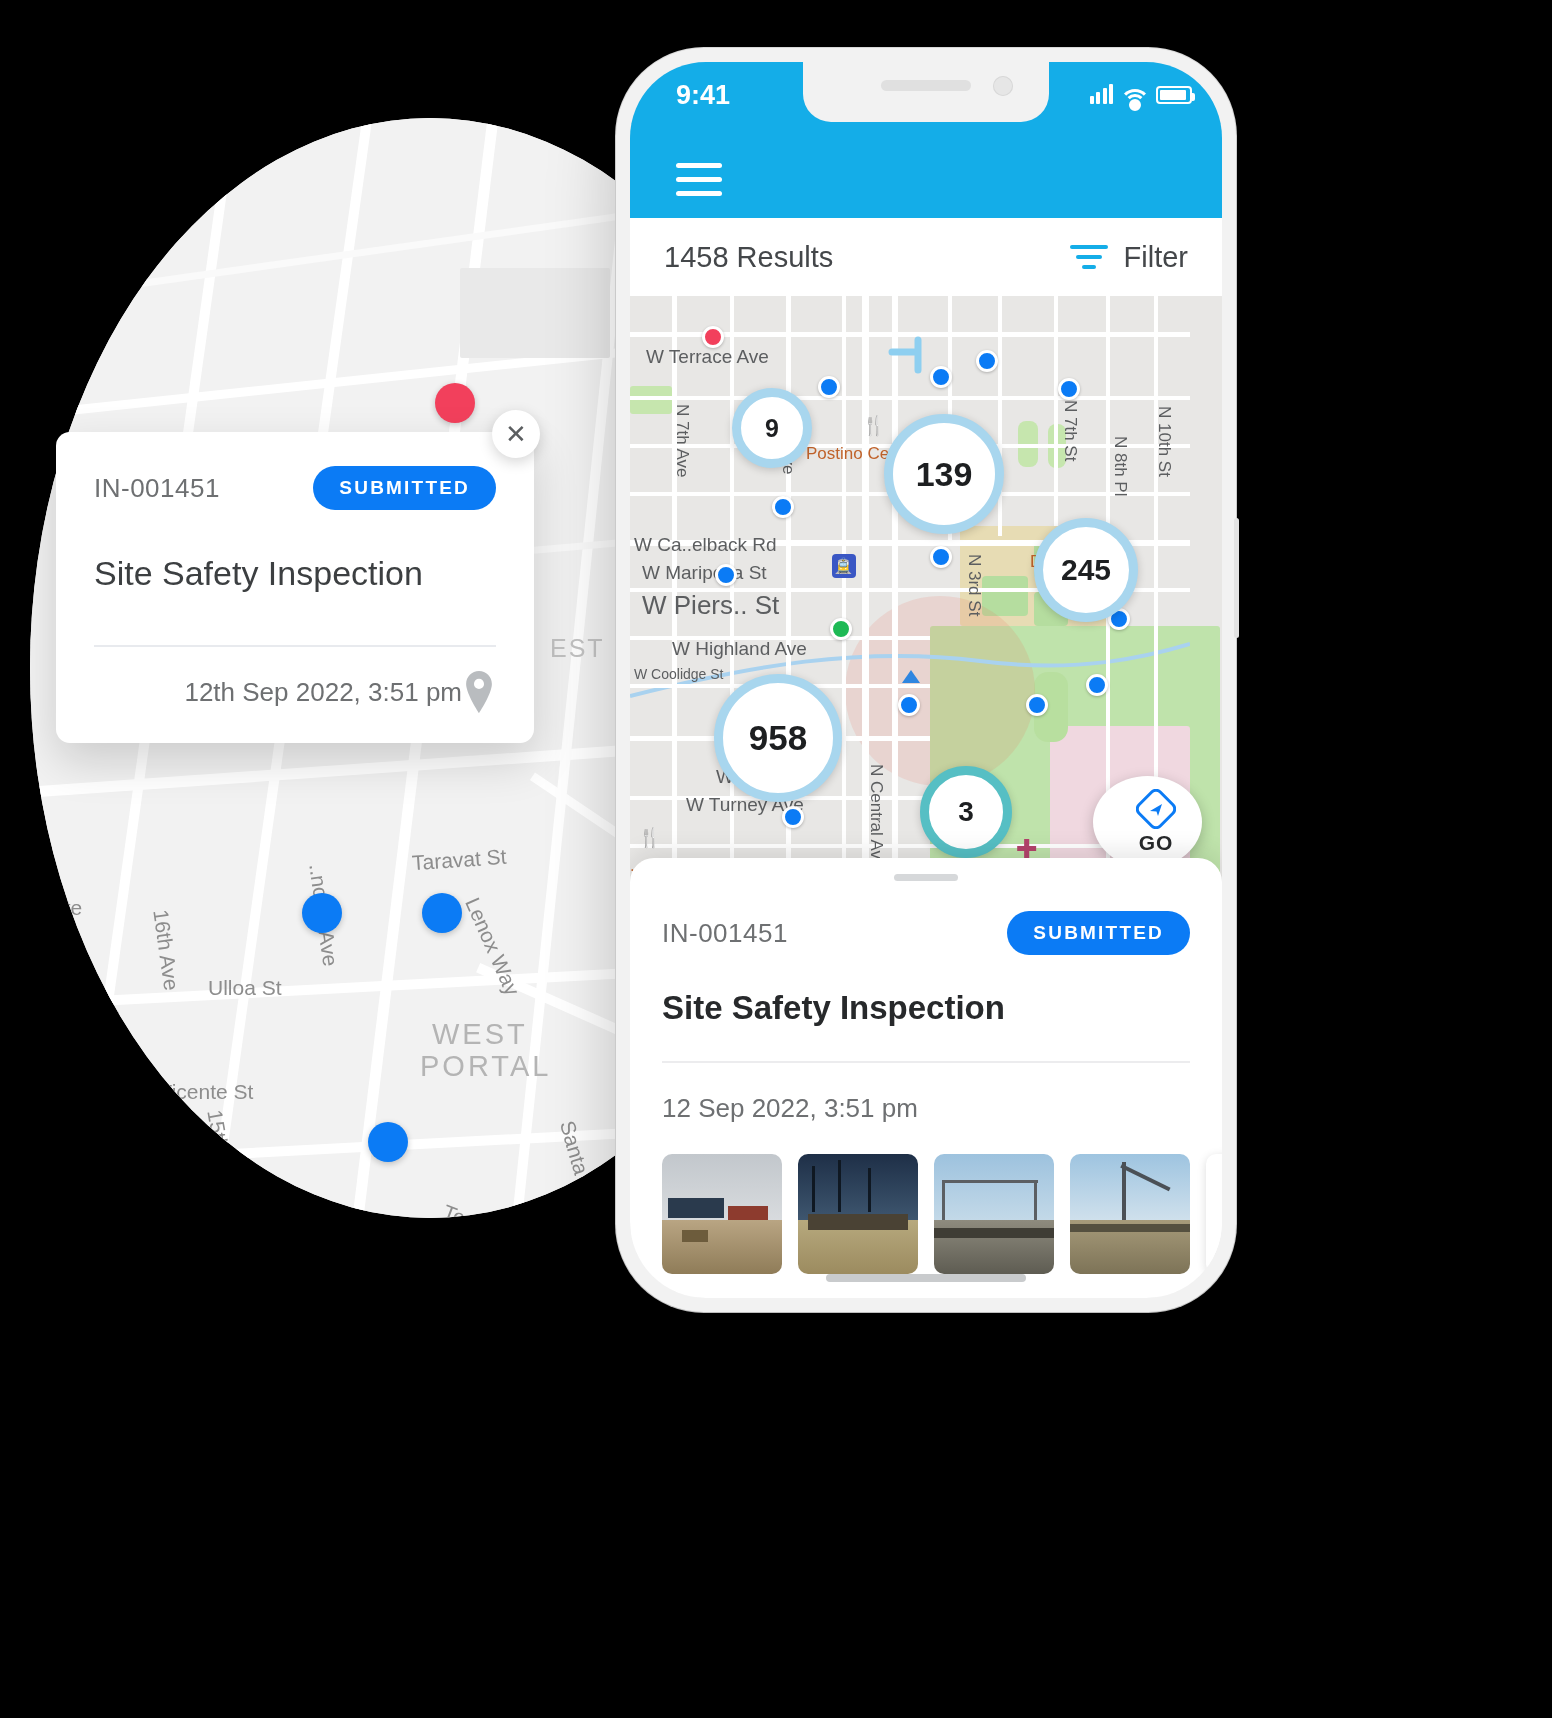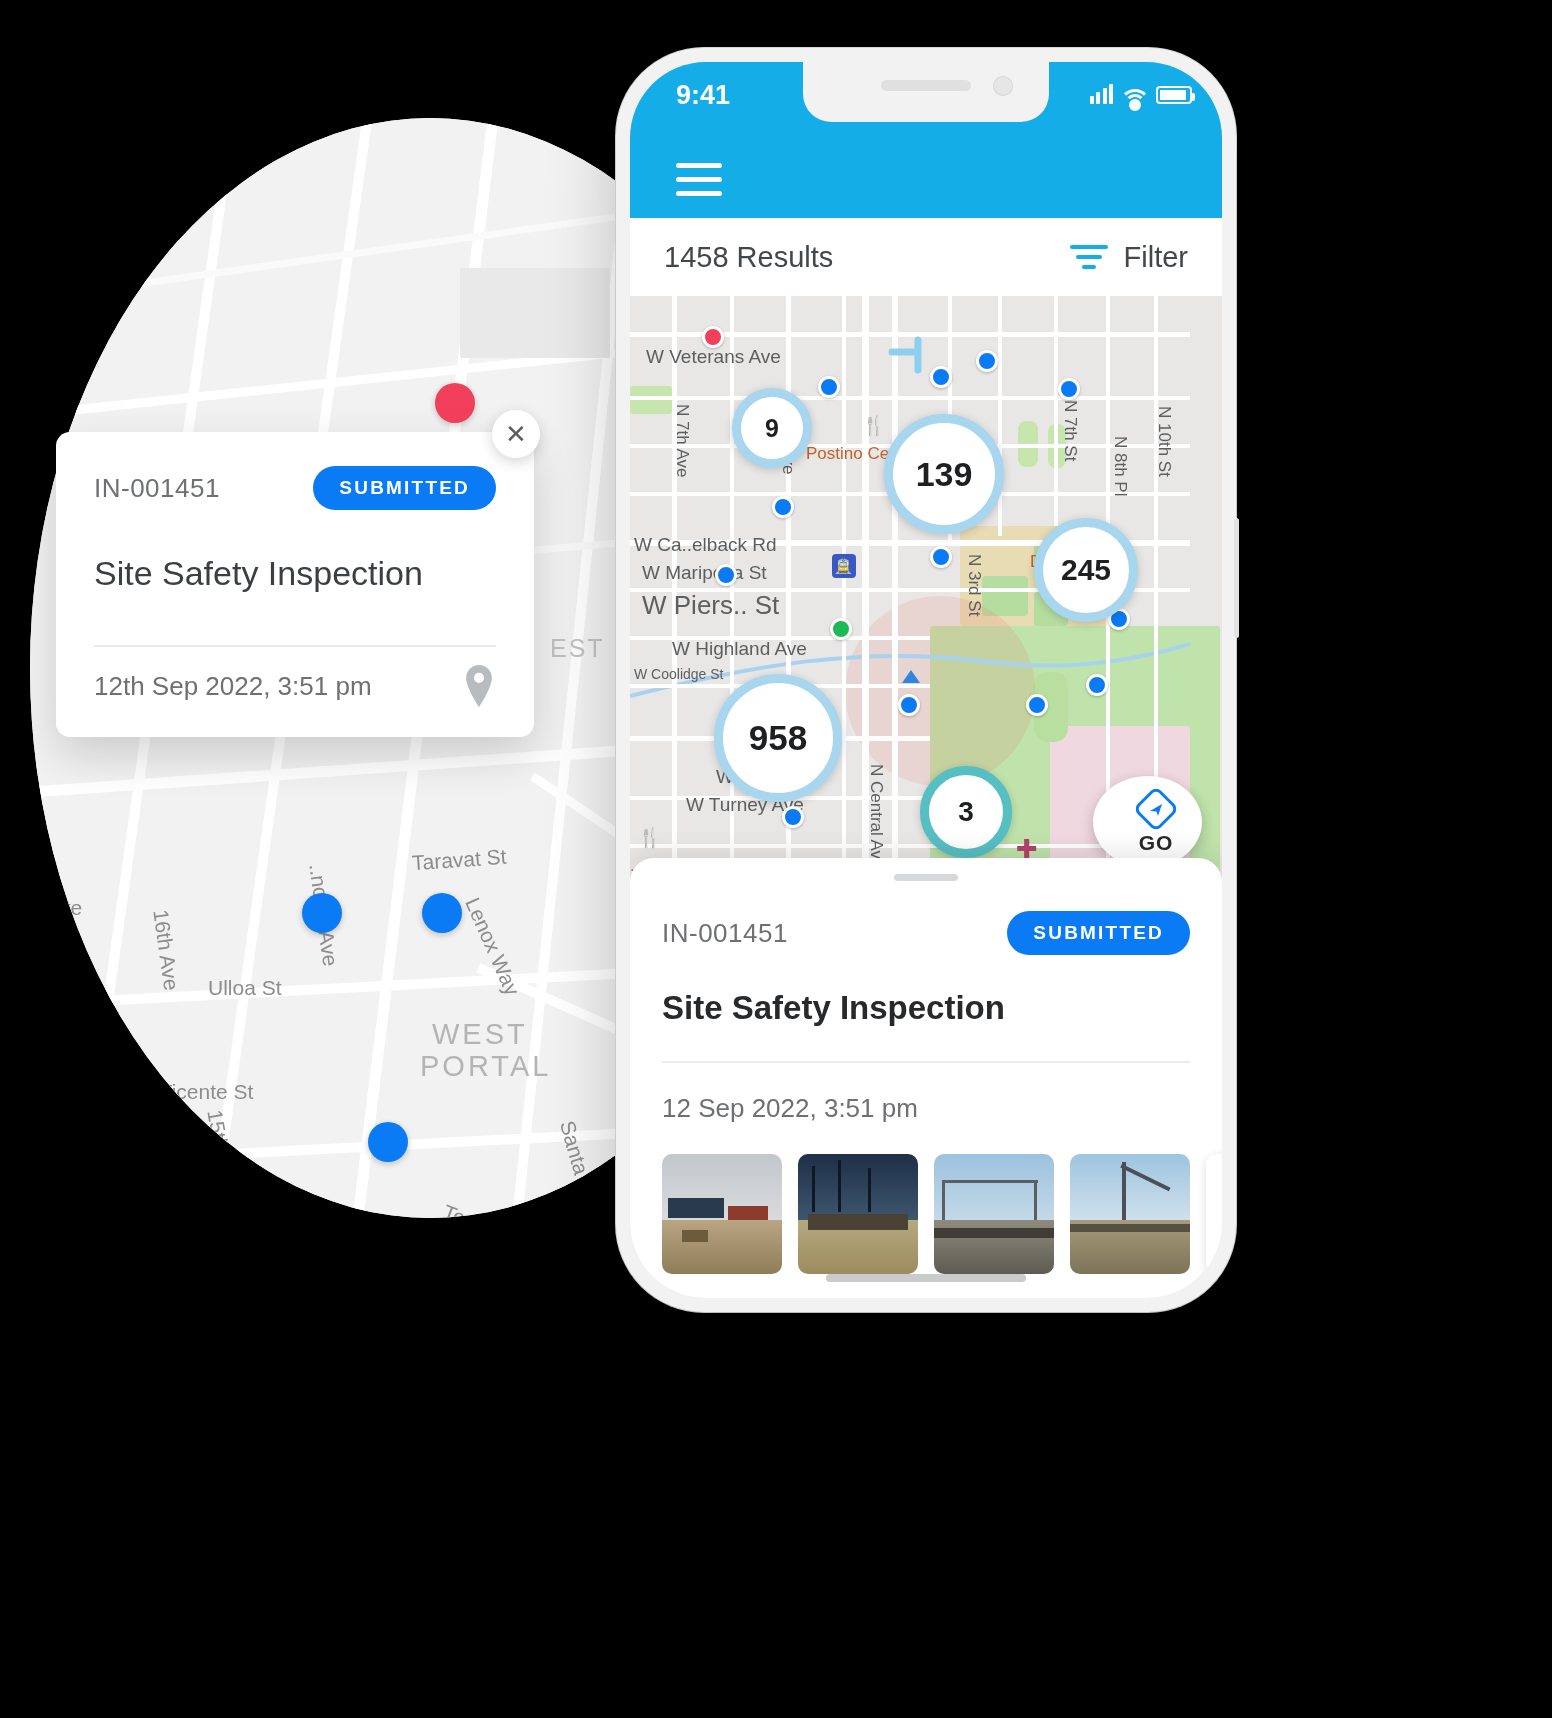--- a/index.html
+++ b/index.html
@@ -31,22 +31,22 @@
     background:#fff;border-radius:14px;
     box-shadow:0 18px 46px rgba(0,0,0,.16);
     padding:34px 38px 30px 38px;box-sizing:border-box;
   }
   #popup .row1{display:flex;align-items:center;justify-content:space-between;}
   #popup .refid{font-size:26px;color:#6e7072;letter-spacing:.5px;}
   .badge{background:#0b7bf5;color:#fff;border-radius:999px;
          padding:11px 26px;font-size:19px;font-weight:bold;letter-spacing:2.2px;}
   #popup .title{font-size:34px;color:#3c3f41;margin-top:44px;}
   #popup .hr{height:2px;background:#e8eaee;margin:52px 0 0 0;}
-  #popup .row2{display:flex;align-items:center;justify-content:space-between;
-               margin-top:18px;}
+  #popup .row2{display:flex;align-items:center;justify-content:flex-end;
+               margin-top:24px;}
   #popup .date{font-size:26px;color:#6e7072;}
   #close-btn{position:absolute;right:-6px;top:-22px;width:48px;height:48px;
              border-radius:50%;background:#fff;box-shadow:0 4px 14px rgba(0,0,0,.17);
              display:flex;align-items:center;justify-content:center;
              font-size:26px;color:#5b5e60;cursor:pointer;}
 
   
   #phone{position:absolute;left:616px;top:48px;width:620px;height:1264px;
          border-radius:88px;background:#f2f2f2;
          box-shadow:0 26px 70px rgba(0,0,0,.22), 0 0 0 1px #e2e2e2;
@@ -300,21 +300,21 @@
       <div class="proad" style="left:156px;top:0;width:5px;height:590px;"></div>
       <div class="proad" style="left:212px;top:0;width:4px;height:590px;"></div>
       <div class="proad" style="left:262px;top:0;width:6px;height:590px;"></div>
       <div class="proad" style="left:318px;top:0;width:4px;height:250px;"></div>
       <div class="proad" style="left:368px;top:0;width:4px;height:240px;"></div>
       <div class="proad" style="left:424px;top:0;width:4px;height:230px;"></div>
       <div class="proad" style="left:476px;top:0;width:4px;height:590px;"></div>
       <div class="proad" style="left:524px;top:0;width:4px;height:590px;"></div>
       <div class="proad" style="left:232px;top:0;width:7px;height:590px;"></div>
 
-      <div class="plbl" style="left:16px;top:50px;font-size:19px;">W Veterans Ave</div>
+      <div class="plbl" style="left:16px;top:50px;font-size:19px;">W Terrace Ave</div>
       <div class="plbl v" style="left:42px;top:108px;">N 7th Ave</div>
       <div class="plbl v" style="left:148px;top:104px;">N 3rd Ave</div>
       <div class="plbl v" style="left:430px;top:104px;">N 7th St</div>
       <div class="plbl v" style="left:524px;top:110px;">N 10th St</div>
       <div class="plbl v" style="left:480px;top:140px;">N 8th Pl</div>
       <div class="plbl poi" style="left:176px;top:148px;">Postino Cent</div>
       <div class="plbl" style="left:4px;top:238px;font-size:19px;">W Ca..elback Rd</div>
       <div class="plbl" style="left:12px;top:266px;font-size:19px;">W Mariposa St</div>
       <div class="plbl" style="left:12px;top:294px;font-size:26px;">W Piers.. St</div>
       <div class="plbl" style="left:42px;top:342px;font-size:19px;">W Highland Ave</div>

